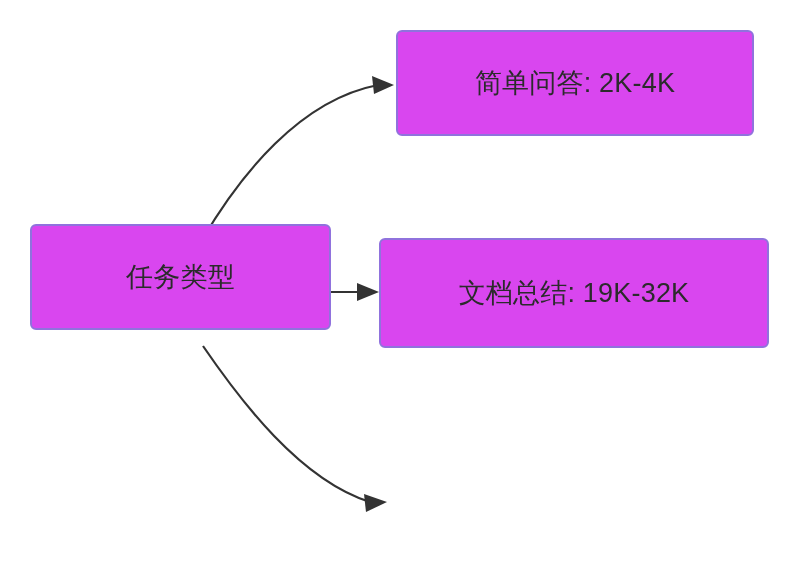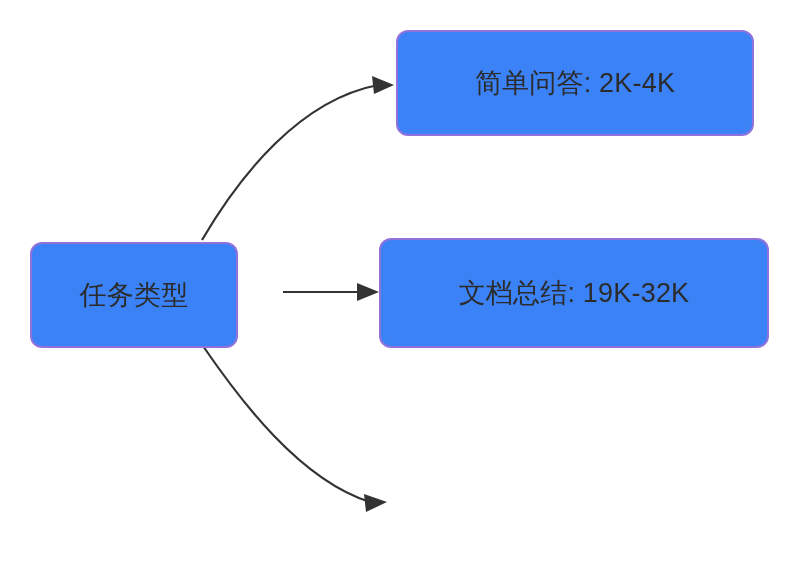--- a/index.html
+++ b/index.html
@@ -22,41 +22,41 @@
   #edge-layer {
     position: absolute;
     left: 0;
     top: 0;
     width: 787px;
     height: 572px;
   }
   .node {
     position: absolute;
     box-sizing: border-box;
-    background: #3b82f6;
+    background: #d946ef;
     border: 2px solid #9072dd;
-    border-radius: 12px;
+    border-radius: 6px;
     display: flex;
     align-items: center;
     justify-content: center;
     z-index: 2;
   }
   .node-label {
     color: #2b2b2b;
     font-size: 27px;
     line-height: 1.2;
     letter-spacing: 0.2px;
     white-space: nowrap;
     font-family: "Liberation Sans", "DejaVu Sans", sans-serif;
   }
   
   #node-source {
     left: 30px;
-    top: 242px;
-    width: 208px;
+    top: 224px;
+    width: 301px;
     height: 106px;
   }
   
   #node-simple-qa {
     left: 396px;
     top: 30px;
     width: 358px;
     height: 106px;
   }
   #node-doc-summary {

